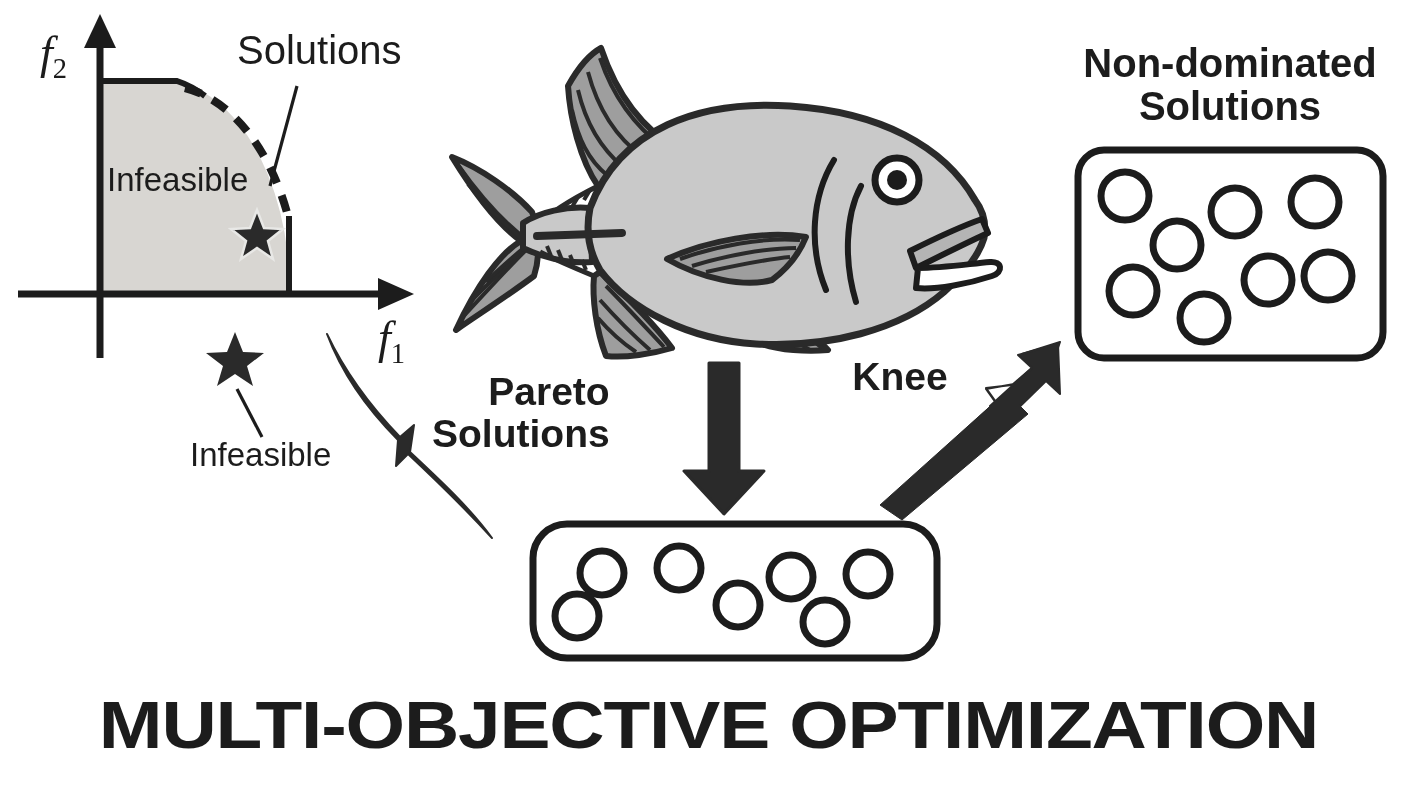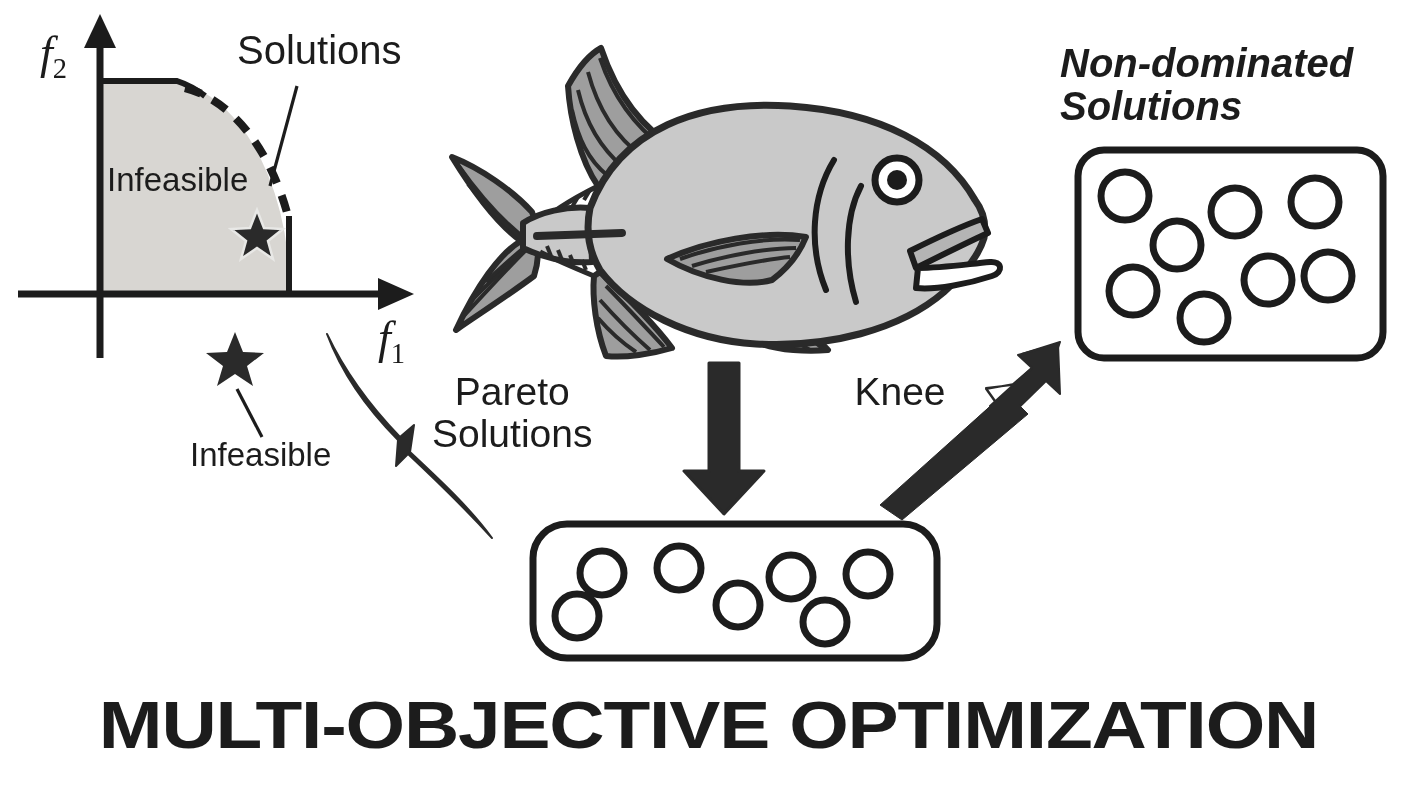--- a/index.html
+++ b/index.html
@@ -45,37 +45,37 @@
     font-weight: 400;
   }
   .t-infeasible-out {
     left: 190px; top: 437px;
     font-size: 33px;
     font-weight: 400;
   }
   .t-pareto {
     left: 432px; top: 371px;
     font-size: 39px;
-    font-weight: 400;
-    text-align: center;
+    font-weight: 700;
+    text-align: right;
   }
   .t-knee {
-    left: 800px; top: 371px;
+    left: 800px; top: 356px;
     font-size: 39px;
-    font-weight: 400;
+    font-weight: 700;
     text-align: center;
     width: 200px;
   }
   .t-nondom {
     left: 1060px; top: 42px;
     width: 340px;
     font-size: 40px;
     font-weight: 700;
+    text-align: center;
     white-space: normal;
-    font-style: italic;
   }
   .t-title {
     left: 0px; top: 690px;
     width: 1417px;
     text-align: center;
     font-size: 66px;
     font-weight: 700;
     letter-spacing: -1px;
     transform: scaleX(1.16);
     transform-origin: center top;

